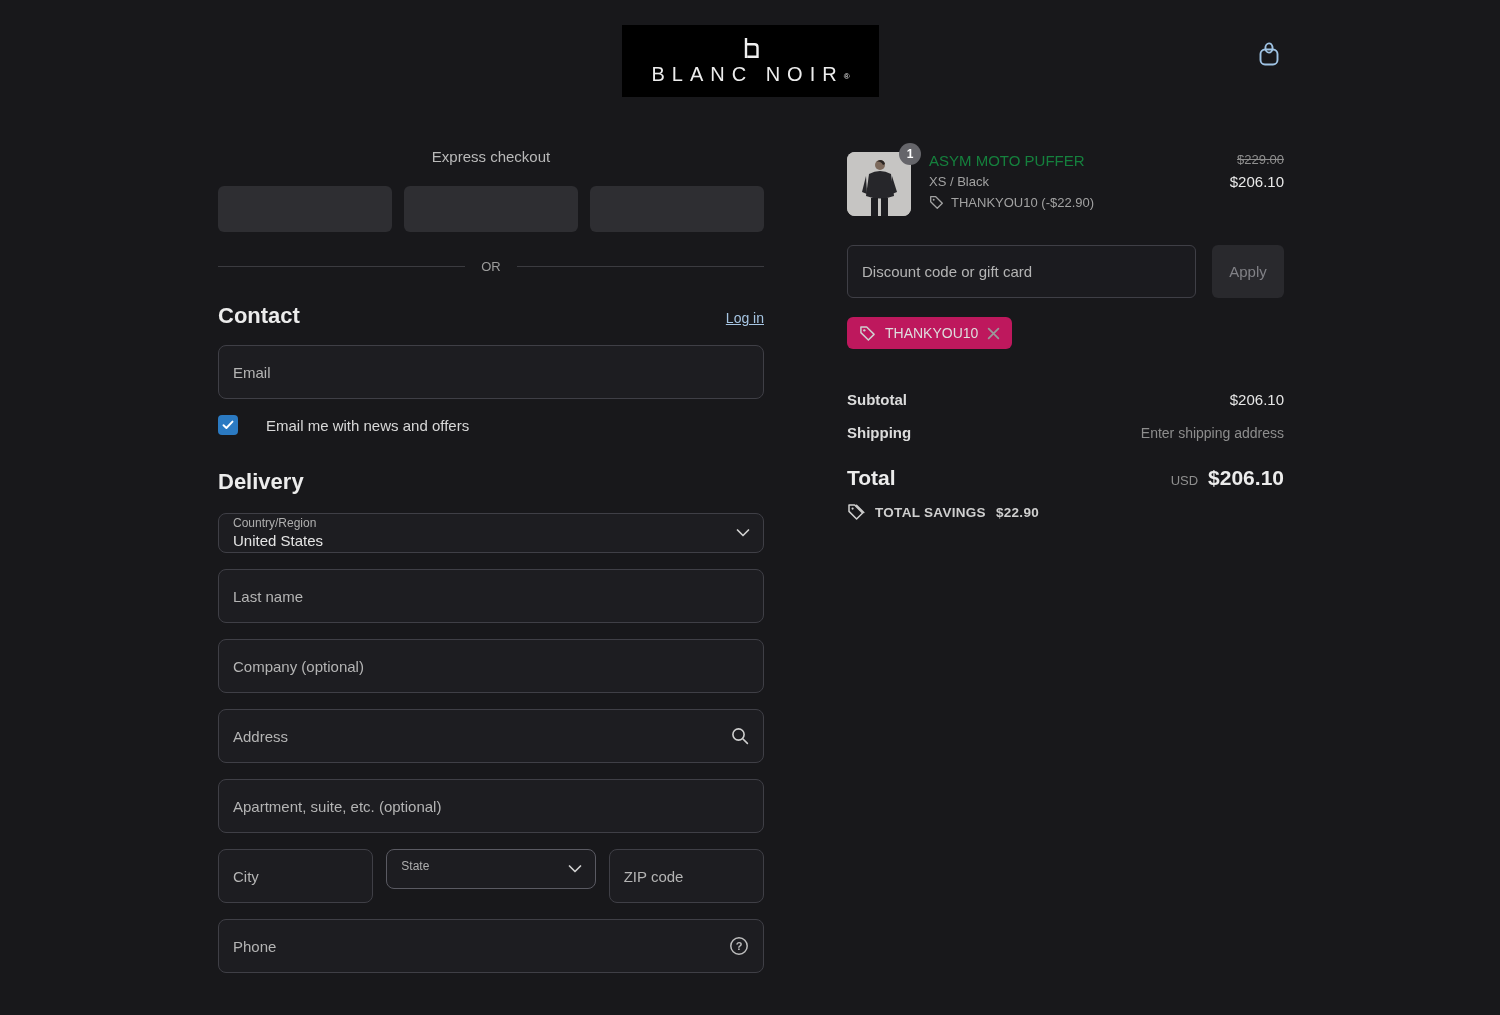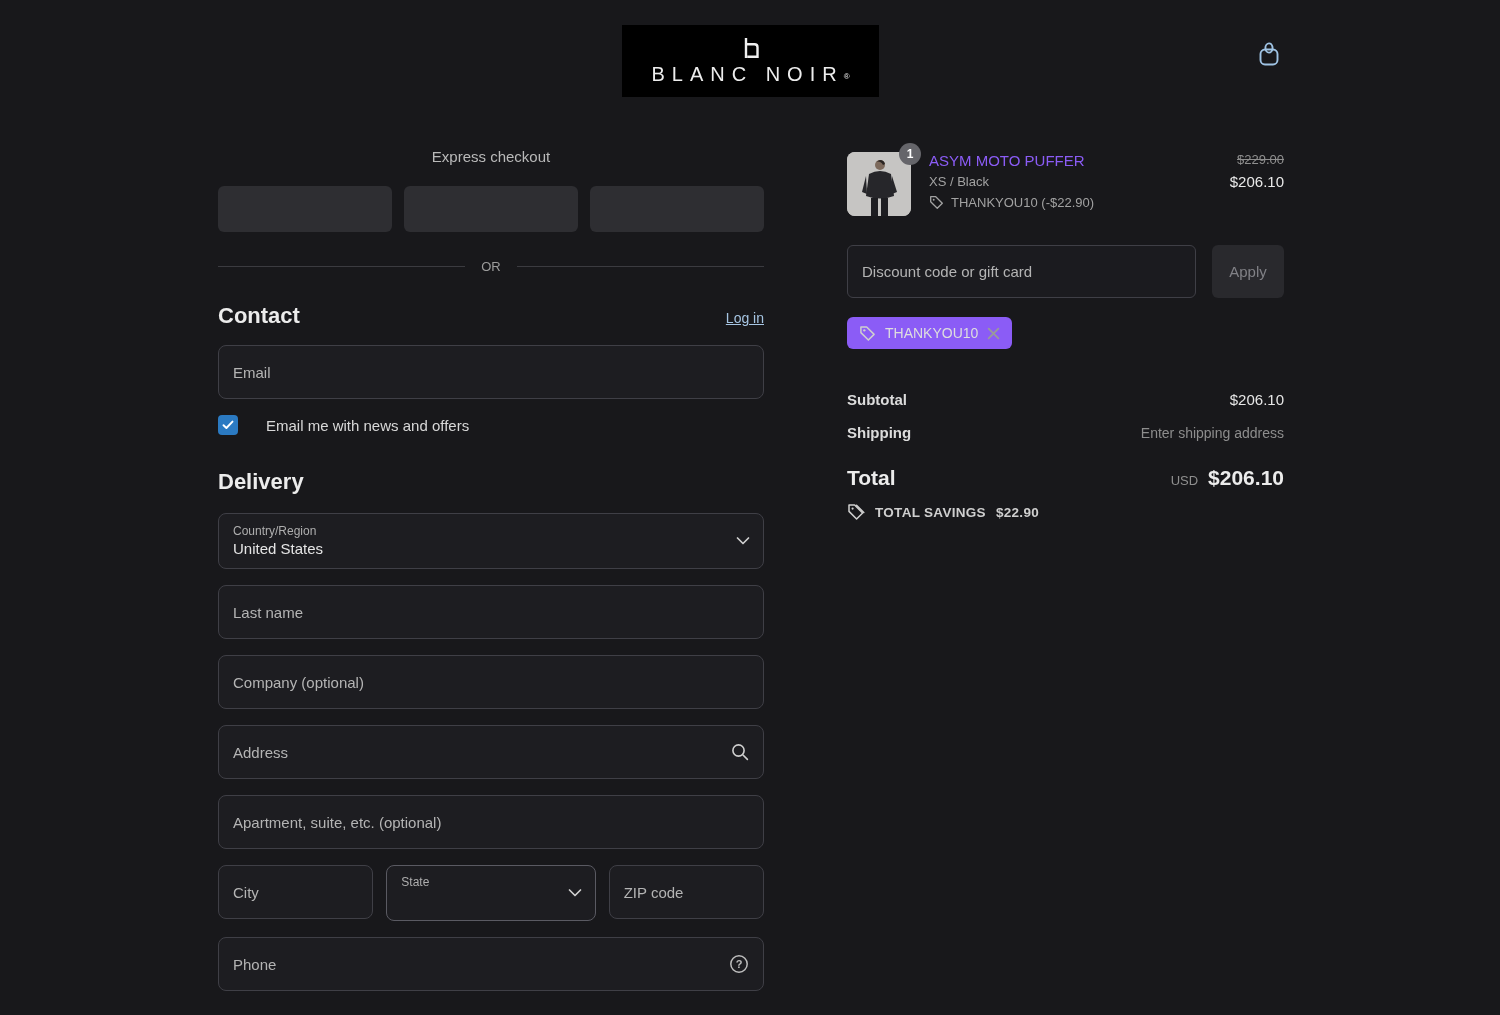--- a/index.html
+++ b/index.html
@@ -48,21 +48,21 @@
   }
   .text-field input {
     width:100%; height:100%; background:transparent; border:none; outline:none;
     color:#e6e6e6; font-size:15px; padding:0 14px; font-family:inherit; border-radius:8px;
   }
   .text-field input::placeholder { color:#b4b4b4; opacity:1; }
   .has-trail input { padding-right:46px; }
   .trail-icon { position:absolute; right:14px; top:50%; transform:translateY(-50%); display:flex; }
 
   .select-field {
-    position:relative; height:56px; background:#1d1d21;
+    position:relative; height:40px; background:#1d1d21;
     border:1px solid #3f3f46; border-radius:8px; margin-bottom:16px;
     display:flex; flex-direction:column; justify-content:center;
     padding:0 40px 0 14px; cursor:pointer;
   }
   .select-label { font-size:12px; color:#aeaeae; line-height:14px; }
   .select-value { font-size:15px; color:#e5e5e5; margin-top:2px; line-height:18px; }
   .select-chevron { position:absolute; right:13px; top:50%; transform:translateY(-50%); display:flex; }
   .select-empty { justify-content:flex-start; padding-top:9px; }
   .state-field { border-color:#5a5a62; }
 
@@ -81,38 +81,38 @@
   
   .product-row { display:flex; align-items:flex-start; margin-bottom:29px; }
   .thumb-wrap { position:relative; width:64px; height:64px; margin-right:18px; flex:none; }
   .thumb { width:64px; height:64px; border-radius:8px; background:#c6c5c3; overflow:hidden; }
   .qty-badge {
     position:absolute; top:-9px; right:-10px; width:22px; height:22px; border-radius:50%;
     background:#65656a; color:#fff; font-size:12px; font-weight:700;
     display:flex; align-items:center; justify-content:center;
   }
   .product-info { flex:1; min-width:0; }
-  .product-name { font-size:15px; font-weight:500; color:#8b5cf6; }
+  .product-name { font-size:15px; font-weight:500; color:#15803d; }
   .product-variant { font-size:13px; color:#a2a2a2; margin-top:5px; }
   .product-discount { display:flex; align-items:center; gap:7px; font-size:13px; color:#a2a2a2; margin-top:6px; }
   .product-prices { text-align:right; margin-left:10px; flex:none; }
   .price-orig { font-size:13px; color:#8f8f8f; text-decoration:line-through; }
   .price-curr { font-size:15px; color:#e9e9e9; margin-top:6px; }
 
   .discount-row { display:flex; gap:16px; margin-bottom:19px; }
   .discount-field { flex:1; margin-bottom:0; background:#1b1b1f; height:53px; border-radius:6px; }
   .apply-btn {
     width:72px; height:53px; background:#29292d; border-radius:6px;
     color:#818186; font-size:15px; display:flex; align-items:center; justify-content:center;
     cursor:pointer; flex:none;
   }
 
   .chip {
     display:inline-flex; align-items:center; gap:9px; height:32px;
-    background:#8b5cf6; border-radius:6px; padding:0 12px; margin-bottom:26px;
+    background:#be185d; border-radius:6px; padding:0 12px; margin-bottom:26px;
   }
   .chip-text { font-size:14px; color:#dedede; }
   .chip-close { display:flex; cursor:pointer; }
 
   .sum-row { display:flex; justify-content:space-between; align-items:baseline; margin-bottom:16px;margin-top:16px; }
   .sum-label { font-size:15px; font-weight:600; color:#dcdcdc; }
   .sum-value { font-size:15px; color:#e6e6e6; }
   .sum-muted { font-size:14px; color:#8d8d8d; font-weight:400; }
 
   .total-row { display:flex; justify-content:space-between; align-items:baseline; margin-top:25px; margin-bottom:13px; }

